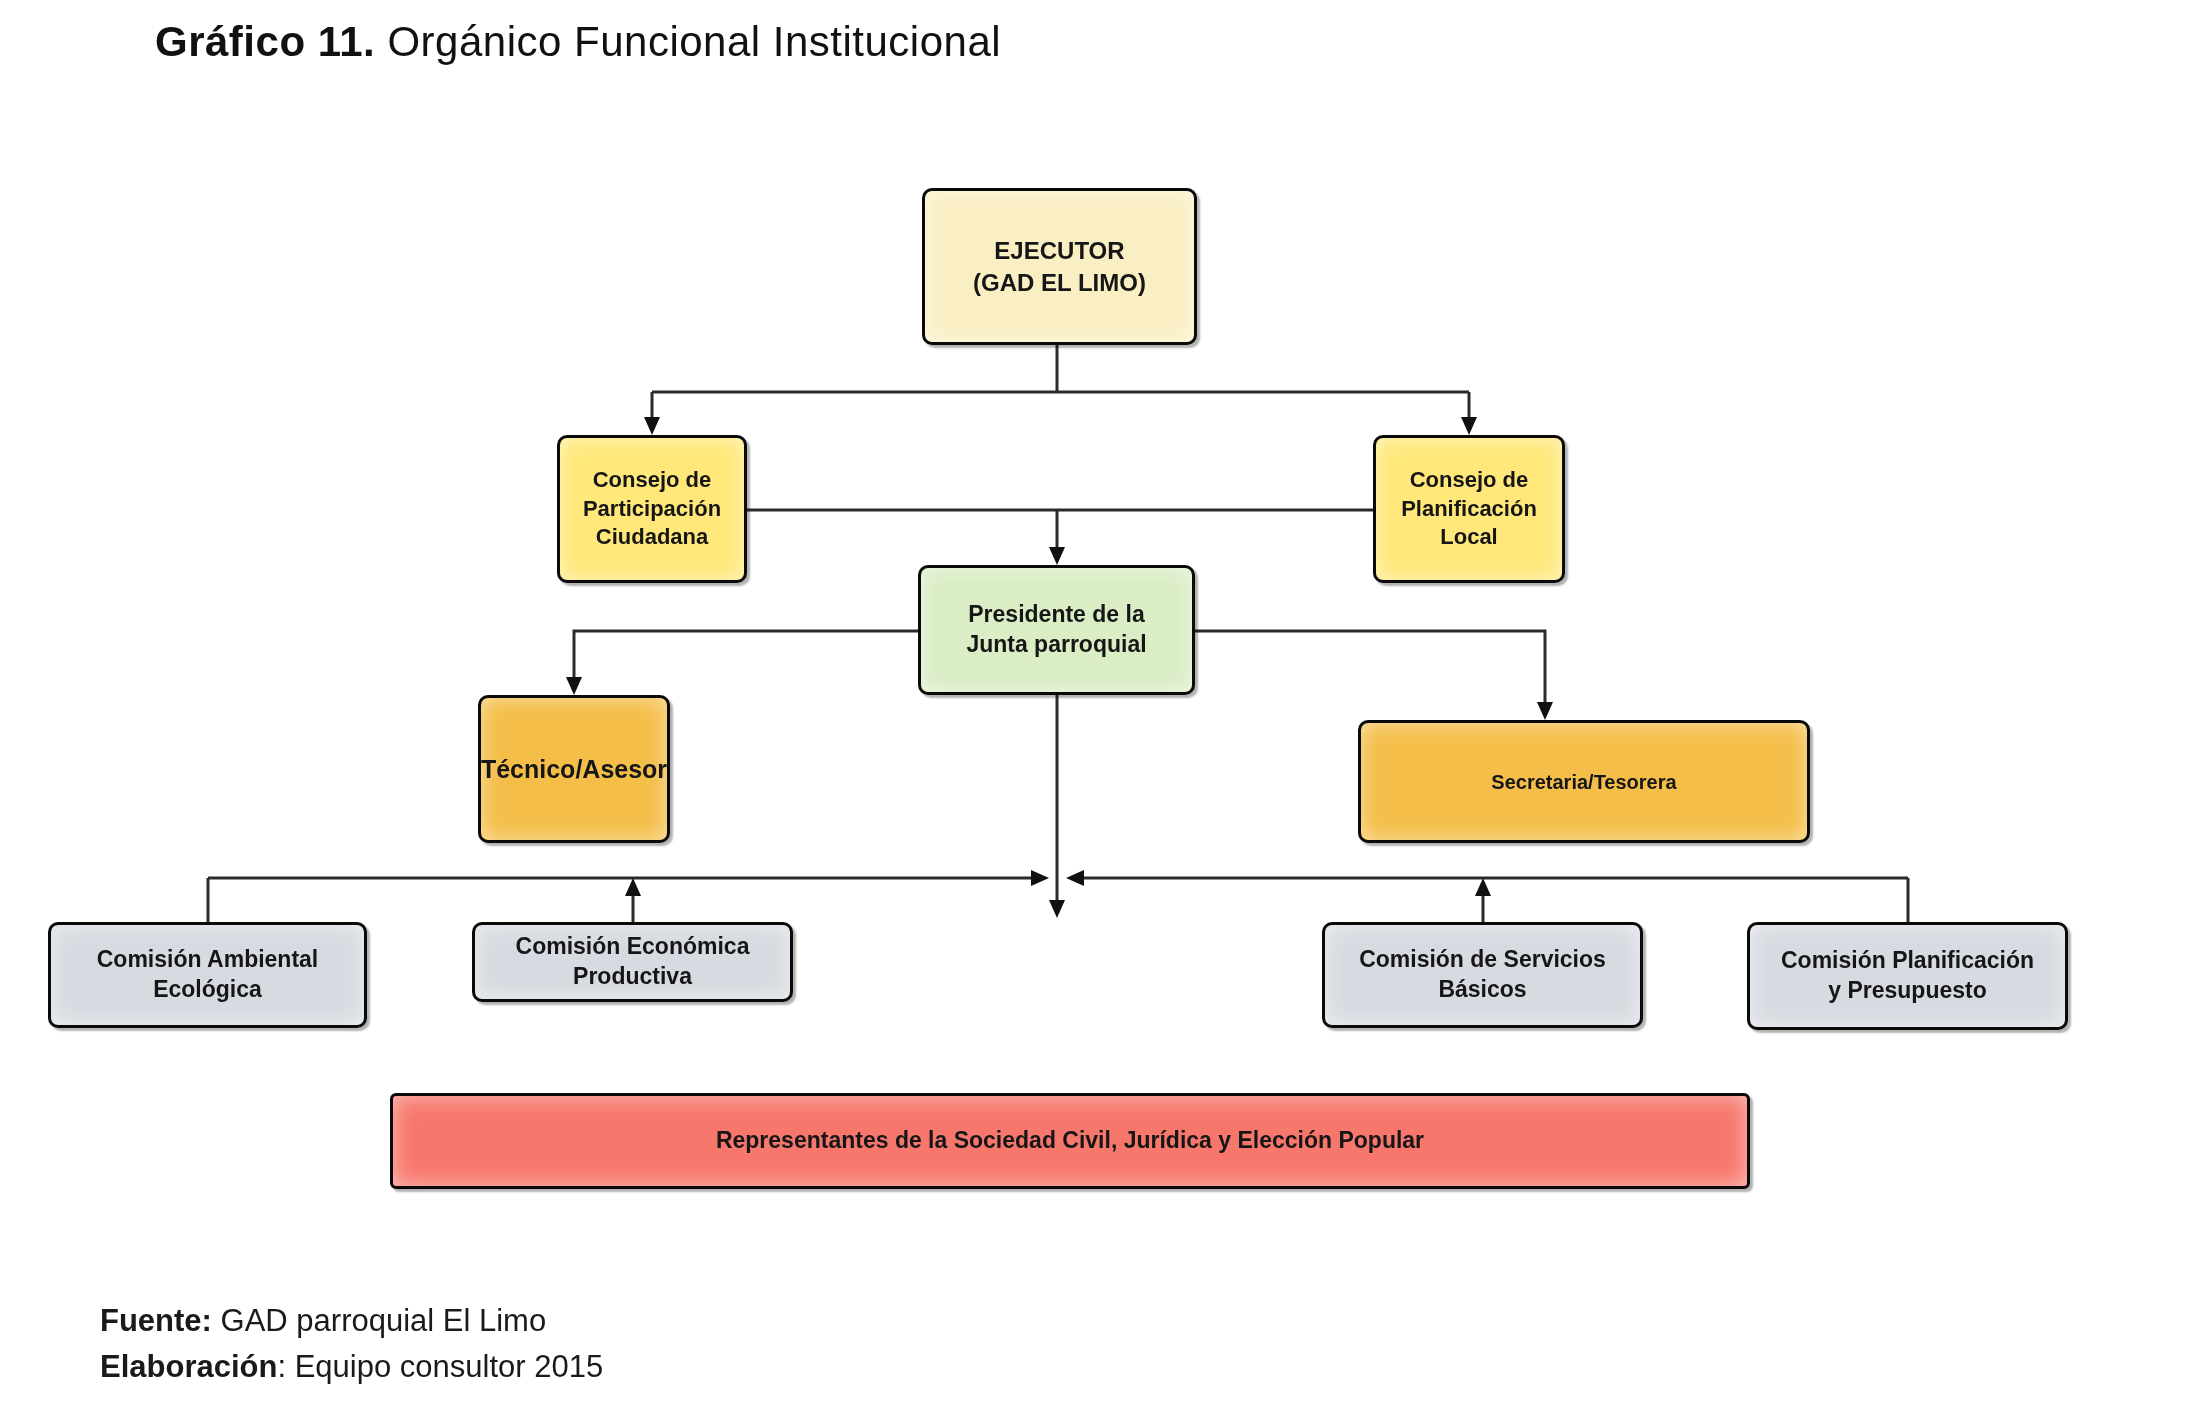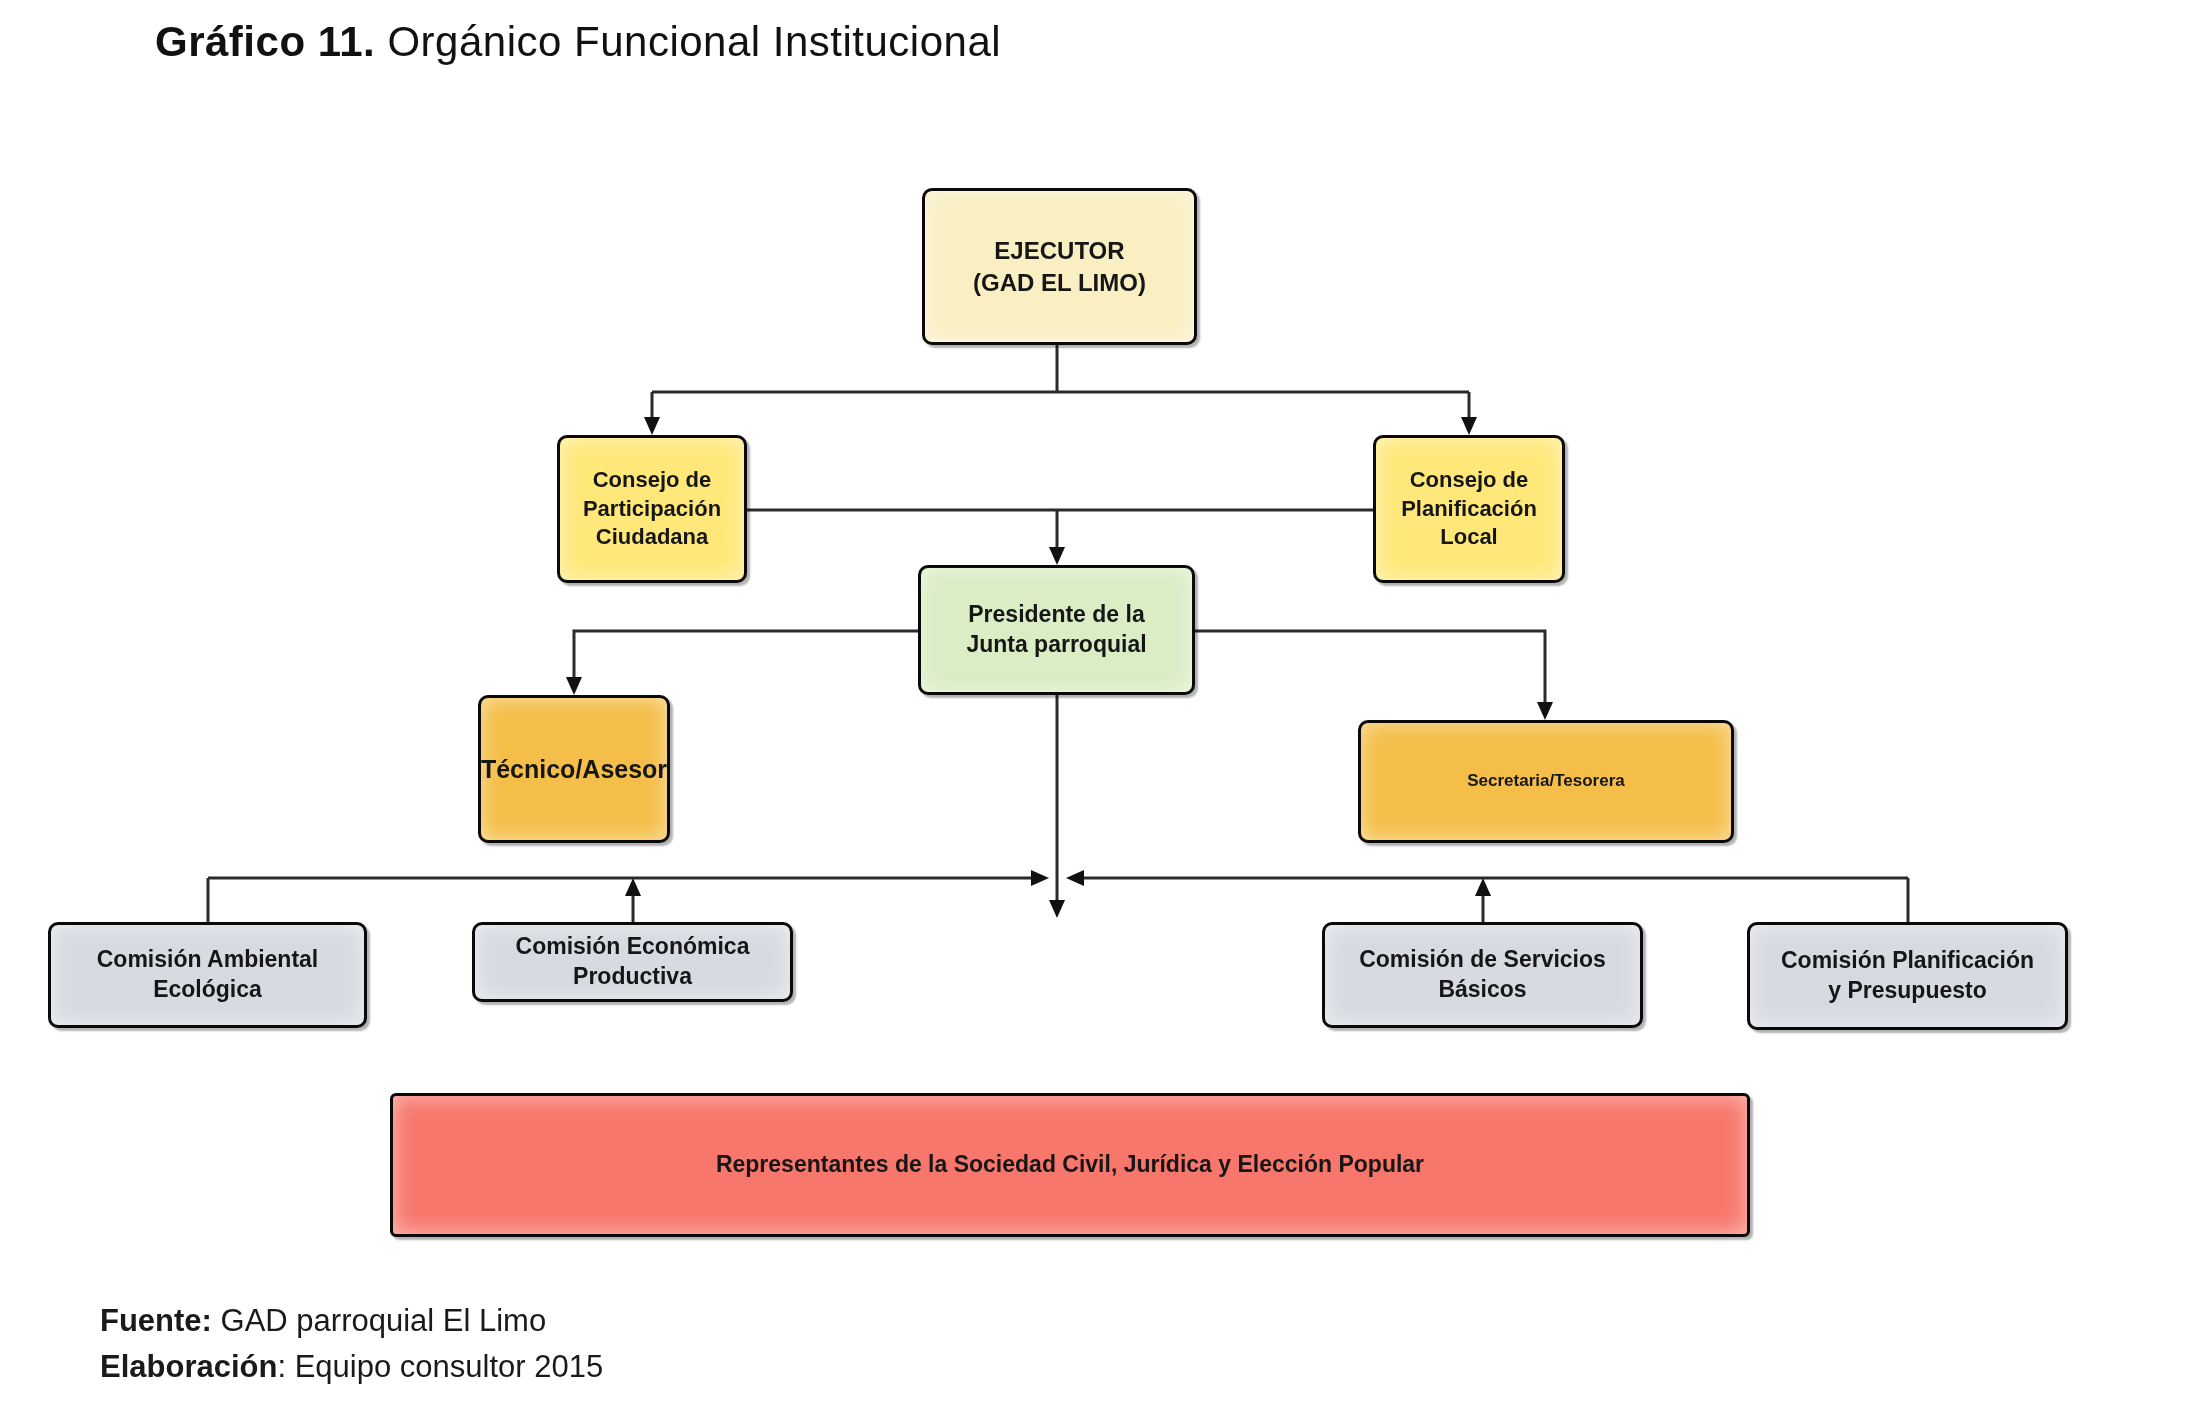--- a/index.html
+++ b/index.html
@@ -40,27 +40,27 @@
     white-space: pre-line;
     line-height: 1.3;
     box-shadow: 3px 3px 2px rgba(0,0,0,0.30), inset 0 0 22px rgba(255,255,255,0.55);
     padding: 12px;
   }
   .n-ejecutor       { left: 922px;  top: 188px;  width: 275px;  height: 157px; font-size: 24px; }
   .n-participacion  { left: 557px;  top: 435px;  width: 190px;  height: 148px; font-size: 22px; }
   .n-planificacion  { left: 1373px; top: 435px;  width: 192px;  height: 148px; font-size: 22px; }
   .n-presidente     { left: 918px;  top: 565px;  width: 277px;  height: 130px; font-size: 23px; }
   .n-tecnico        { left: 478px;  top: 695px;  width: 192px;  height: 148px; font-size: 25px; padding: 16px; }
-  .n-secretaria     { left: 1358px; top: 720px;  width: 376px;  height: 123px; font-size: 17px; }
+  .n-secretaria     { left: 1358px; top: 720px;  width: 452px;  height: 123px; font-size: 20px; }
   .n-ambiental      { left: 48px;   top: 922px;  width: 319px;  height: 106px; font-size: 23px; }
   .n-economica      { left: 472px;  top: 922px;  width: 321px;  height: 80px; font-size: 23px; }
   .n-intercultural  { left: 897px;  top: 920px;  width: 323px;  height: 108px; font-size: 23px; }
   .n-servicios      { left: 1322px; top: 922px;  width: 321px;  height: 106px; font-size: 23px; }
   .n-complanif      { left: 1747px; top: 922px;  width: 321px;  height: 108px; font-size: 23px; }
-  .n-representantes { left: 390px;  top: 1093px; width: 1360px; height: 144px; font-size: 23px; border-radius: 6px; }
+  .n-representantes { left: 390px;  top: 1093px; width: 1360px; height: 96px; font-size: 23px; border-radius: 6px; }
   #footer {
     position: absolute;
     left: 100px;
     top: 1298px;
     font-size: 31px;
     color: #1a1a1a;
     line-height: 46px;
   }
   #footer .b { font-weight: bold; }
 </style>

